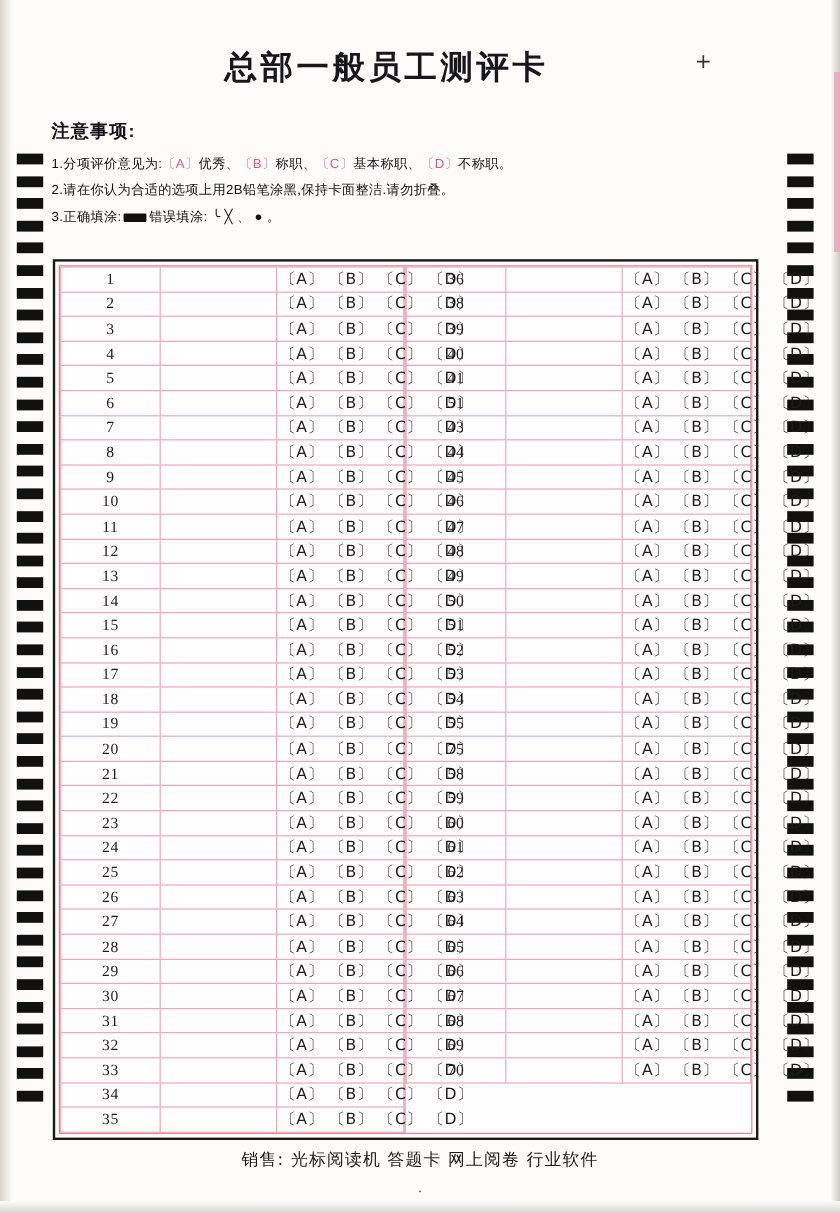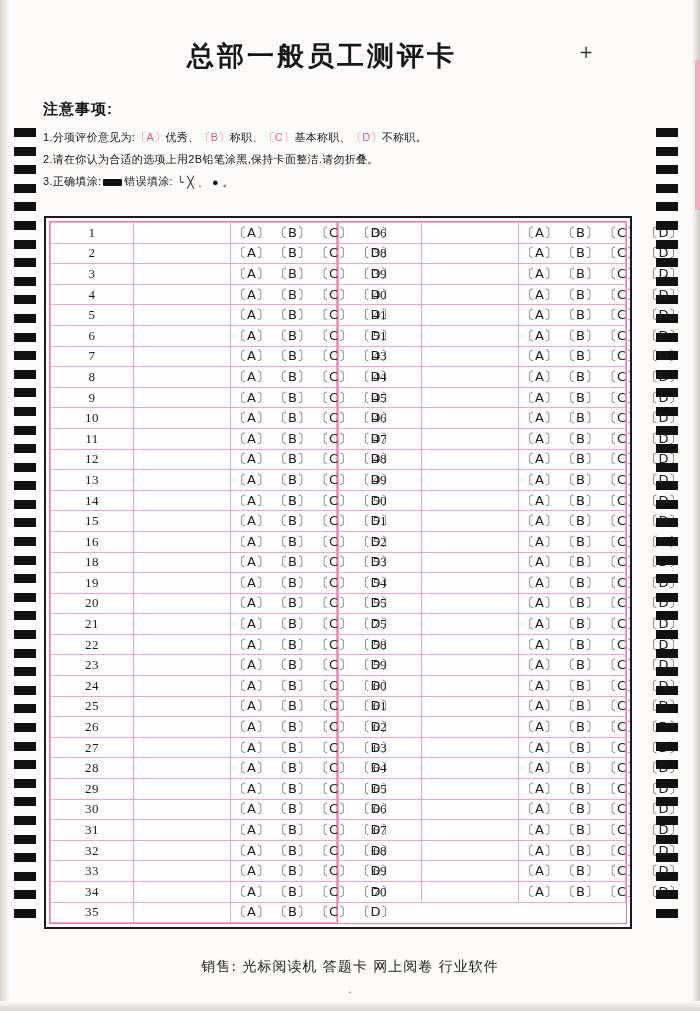--- a/index.html
+++ b/index.html
@@ -396,20 +396,25 @@
                 <td class="qnum">15</td>
                 <td class="blank"></td>
                 <td class="opts"><span>〔A〕</span><span>〔B〕</span><span>〔C〕</span><span>〔D〕</span></td>
               </tr>
               <tr>
                 <td class="qnum">16</td>
                 <td class="blank"></td>
                 <td class="opts"><span>〔A〕</span><span>〔B〕</span><span>〔C〕</span><span>〔D〕</span></td>
               </tr>
               <tr>
+                <td class="qnum">17</td>
+                <td class="blank"></td>
+                <td class="opts"><span>〔A〕</span><span>〔B〕</span><span>〔C〕</span><span>〔D〕</span></td>
+              </tr>
+              <tr>
                 <td class="qnum">18</td>
                 <td class="blank"></td>
                 <td class="opts"><span>〔A〕</span><span>〔B〕</span><span>〔C〕</span><span>〔D〕</span></td>
               </tr>
               <tr>
                 <td class="qnum">19</td>
                 <td class="blank"></td>
                 <td class="opts"><span>〔A〕</span><span>〔B〕</span><span>〔C〕</span><span>〔D〕</span></td>
               </tr>
               <tr>

